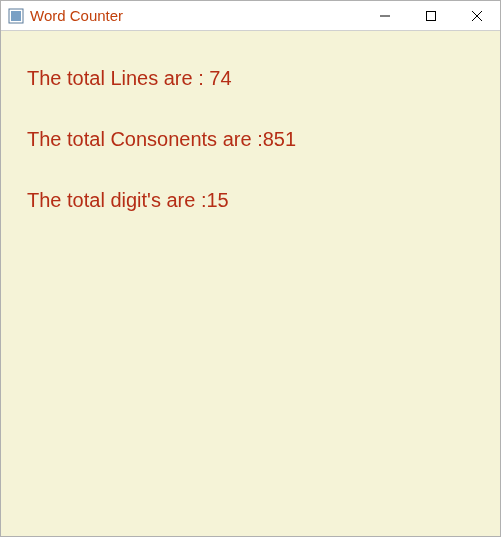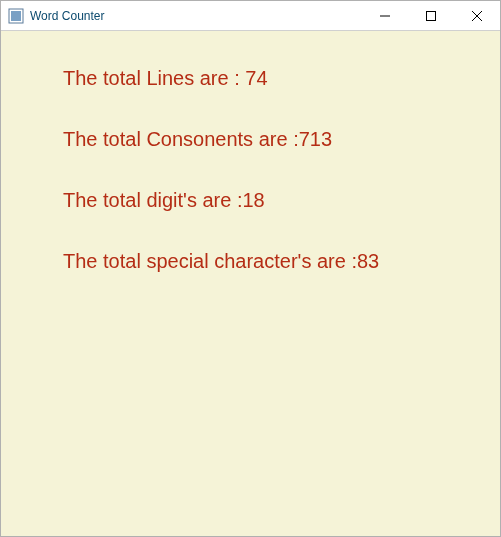--- a/index.html
+++ b/index.html
@@ -31,22 +31,22 @@
       user-select: none;
     }
     .titlebar-icon {
       width: 16px;
       height: 16px;
       margin-left: 7px;
       margin-right: 6px;
       flex-shrink: 0;
     }
     .titlebar-title {
-      font-size: 12px;
-      color: #0c4a6e;
+      font-size: 15px;
+      color: #c2410c;
       flex: 1;
       white-space: nowrap;
     }
     .titlebar-controls {
       display: flex;
       height: 100%;
     }
     .titlebar-btn {
       width: 46px;
       height: 100%;
@@ -55,21 +55,21 @@
       justify-content: center;
       color: #000;
       cursor: default;
     }
     .titlebar-btn svg {
       display: block;
     }
     .client-area {
       flex: 1;
       background: #f5f3d7;
-      padding: 36px 0 0 62px;
+      padding: 36px 0 0 26px;
     }
     .stat-line {
       font-size: 20px;
       color: #b52d15;
       margin-bottom: 38px;
       white-space: nowrap;
       font-family: Arial, Helvetica, sans-serif;
     }
   </style>
 </head>
@@ -98,17 +98,16 @@
       <div class="titlebar-btn">
         <svg width="10" height="10" viewBox="0 0 10 10">
             <line x1="0" y1="0" x2="10" y2="10" stroke="#000" stroke-width="1"></line>
             <line x1="10" y1="0" x2="0" y2="10" stroke="#000" stroke-width="1"></line>
           </svg>
       </div>
     </div>
   </div>
   <div class="client-area">
     <div class="stat-line"><span>The total Lines are : </span><span>74</span></div>
-    <div class="stat-line"><span>The total Consonents are :</span><span>713</span></div>
-    <div class="stat-line"><span>The total digit's are :</span><span>18</span></div>
-    <div class="stat-line"><span>The total special character's are :</span><span>83</span></div>
+    <div class="stat-line"><span>The total Consonents are :</span><span>851</span></div>
+    <div class="stat-line"><span>The total digit's are :</span><span>15</span></div>
   </div>
 </div>
 
 </body></html>

